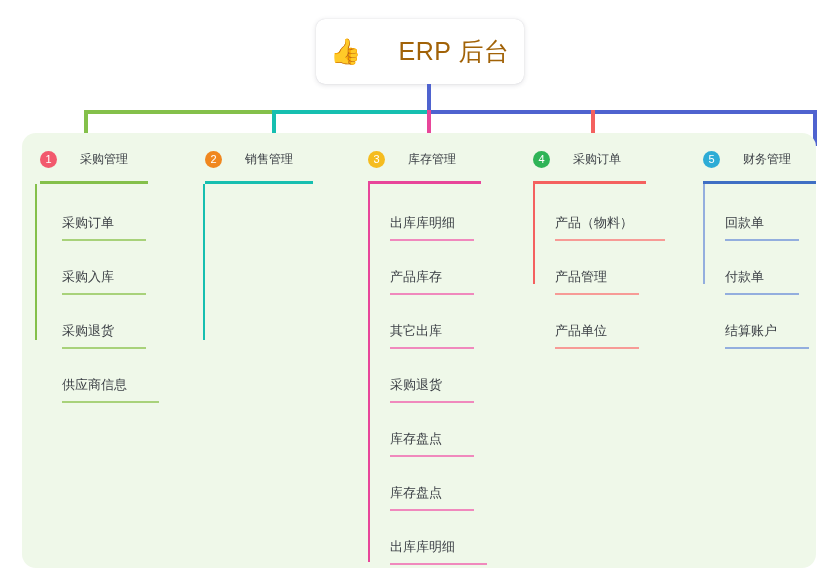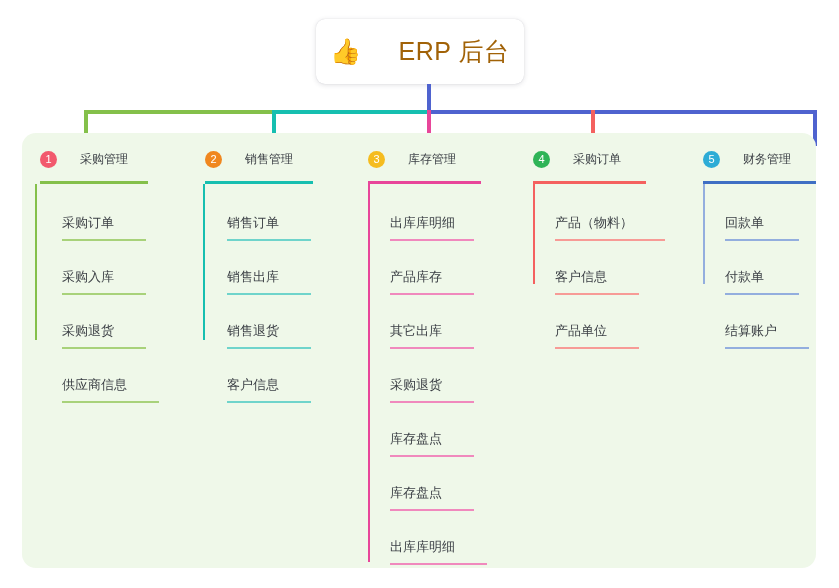--- a/index.html
+++ b/index.html
@@ -211,38 +211,20 @@
         </div>
       </div>
     </div>
     <div class="column col-1">
       <div class="col-head">
         <span class="badge" style="background: rgb(240, 135, 31);">2</span>
         <span class="col-title">销售管理</span>
       </div>
       <div class="head-rule" style="background: rgb(22, 191, 176); width: 108px;"></div>
       <div class="spine" style="background: rgb(22, 191, 176); height: 156px; left: 13px;"></div>
-      <div class="leaf-list">
-        <div class="leaf">
-          <span class="leaf-label">销售订单</span>
-          <div class="leaf-rule" style="background: rgb(111, 212, 203); width: 84px;"></div>
-        </div>
-        <div class="leaf">
-          <span class="leaf-label">销售出库</span>
-          <div class="leaf-rule" style="background: rgb(111, 212, 203); width: 84px;"></div>
-        </div>
-        <div class="leaf">
-          <span class="leaf-label">销售退货</span>
-          <div class="leaf-rule" style="background: rgb(111, 212, 203); width: 84px;"></div>
-        </div>
-        <div class="leaf">
-          <span class="leaf-label">客户信息</span>
-          <div class="leaf-rule" style="background: rgb(111, 212, 203); width: 84px;"></div>
-        </div>
-      </div>
     </div>
     <div class="column col-2">
       <div class="col-head">
         <span class="badge" style="background: rgb(245, 188, 31);">3</span>
         <span class="col-title">库存管理</span>
       </div>
       <div class="head-rule" style="background: rgb(232, 70, 154); width: 113px;"></div>
       <div class="spine" style="background: rgb(232, 70, 154); height: 378px; left: 13px;"></div>
       <div class="leaf-list">
         <div class="leaf">
@@ -281,21 +263,21 @@
         <span class="col-title">采购订单</span>
       </div>
       <div class="head-rule" style="background: rgb(244, 97, 95); width: 113px;"></div>
       <div class="spine" style="background: rgb(244, 97, 95); height: 100px; left: 13px;"></div>
       <div class="leaf-list">
         <div class="leaf">
           <span class="leaf-label">产品（物料）</span>
           <div class="leaf-rule" style="background: rgb(247, 155, 150); width: 110px;"></div>
         </div>
         <div class="leaf">
-          <span class="leaf-label">客户信息</span>
+          <span class="leaf-label">产品管理</span>
           <div class="leaf-rule" style="background: rgb(247, 155, 150); width: 84px;"></div>
         </div>
         <div class="leaf">
           <span class="leaf-label">产品单位</span>
           <div class="leaf-rule" style="background: rgb(247, 155, 150); width: 84px;"></div>
         </div>
       </div>
     </div>
     <div class="column col-4">
       <div class="col-head">

